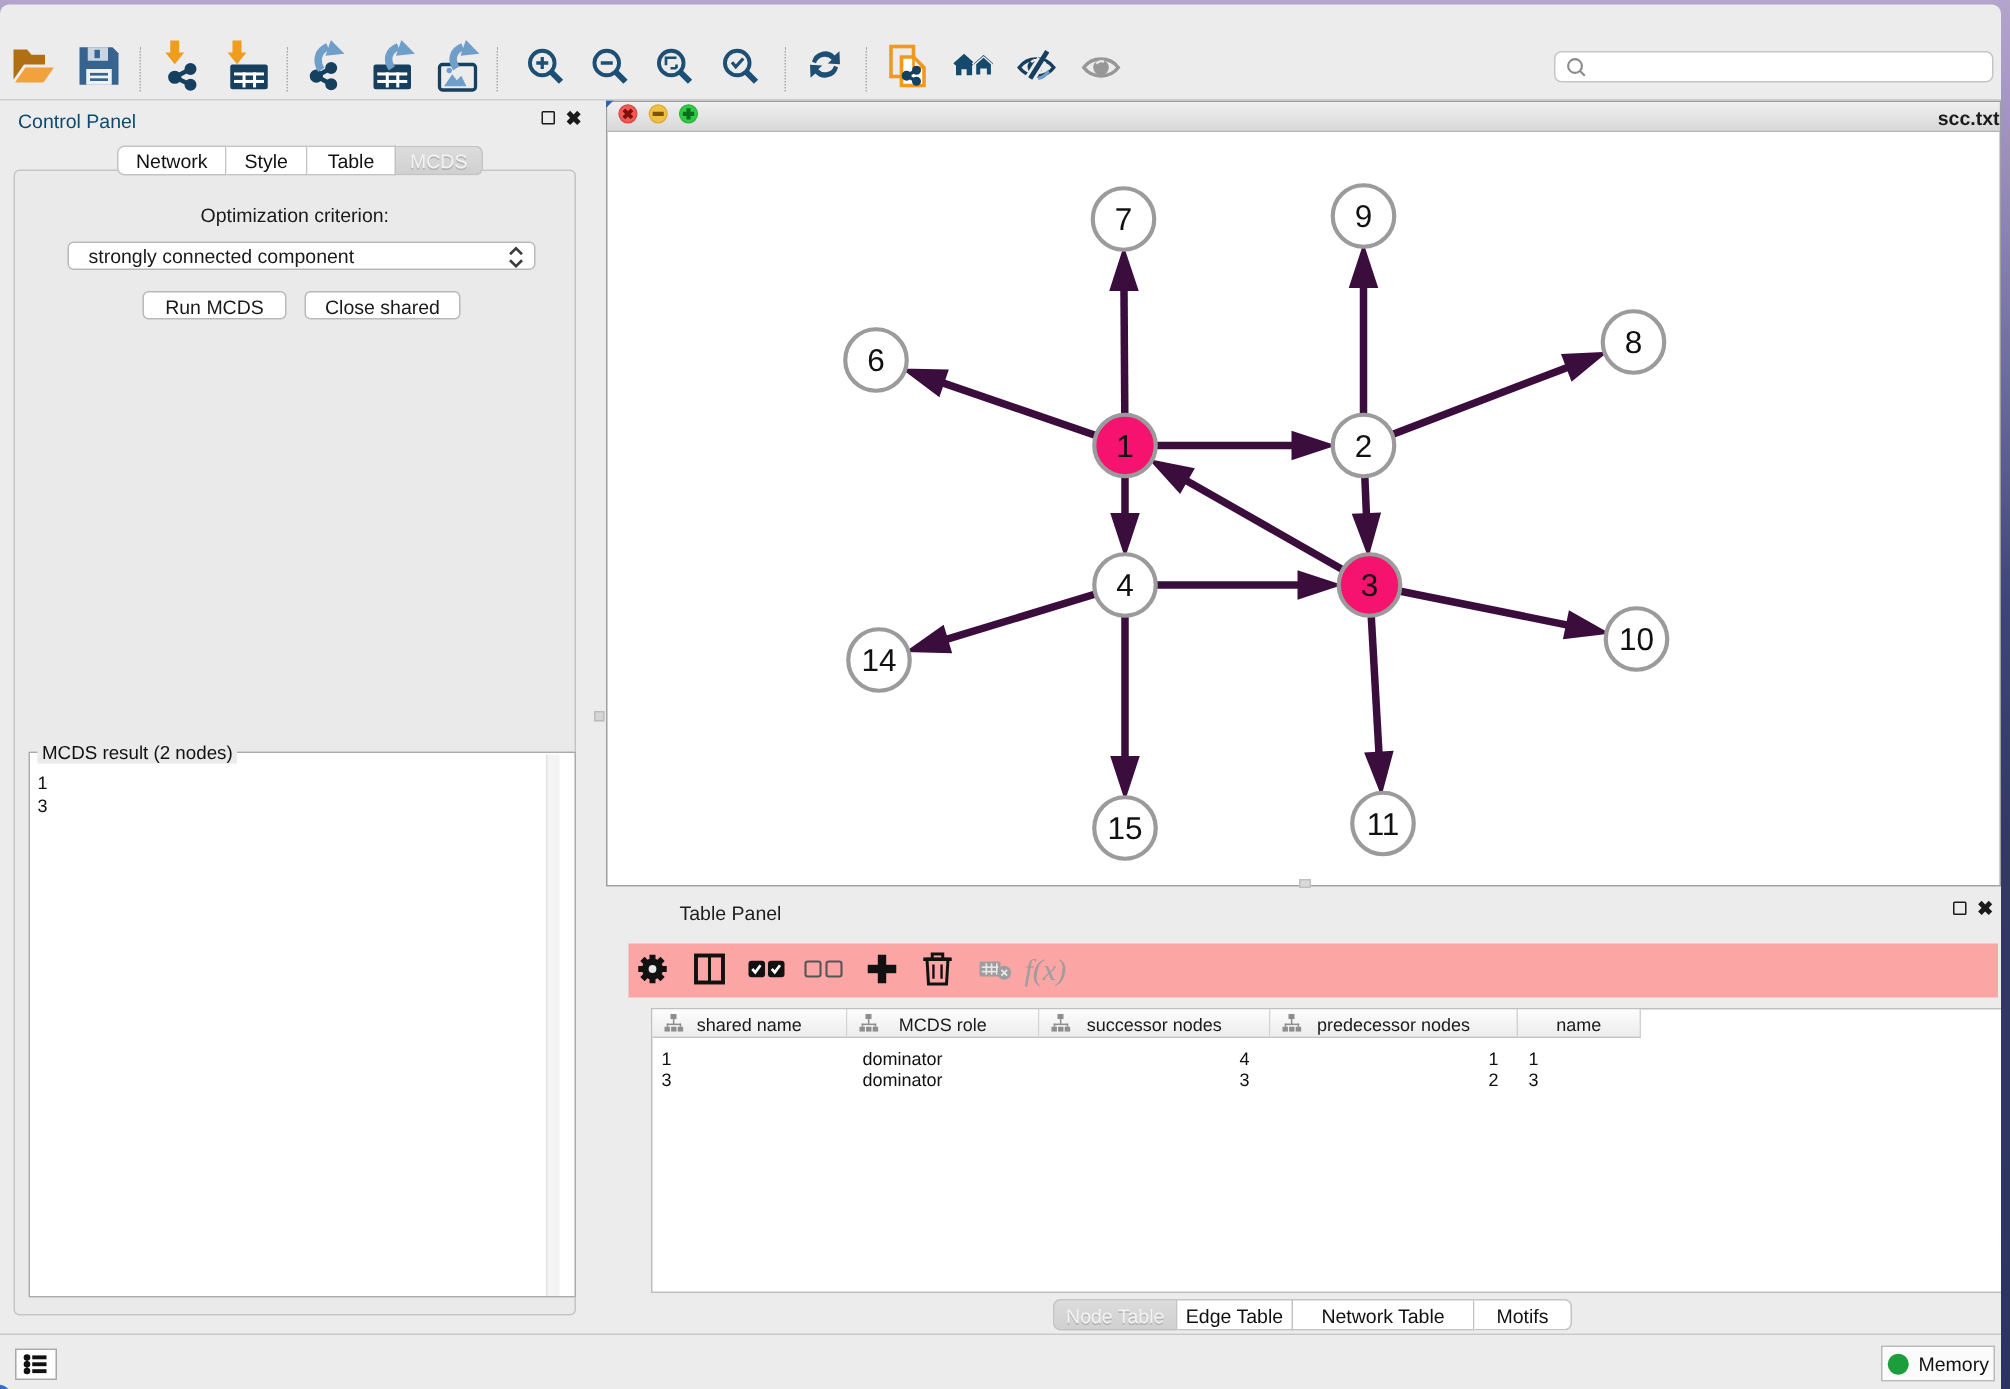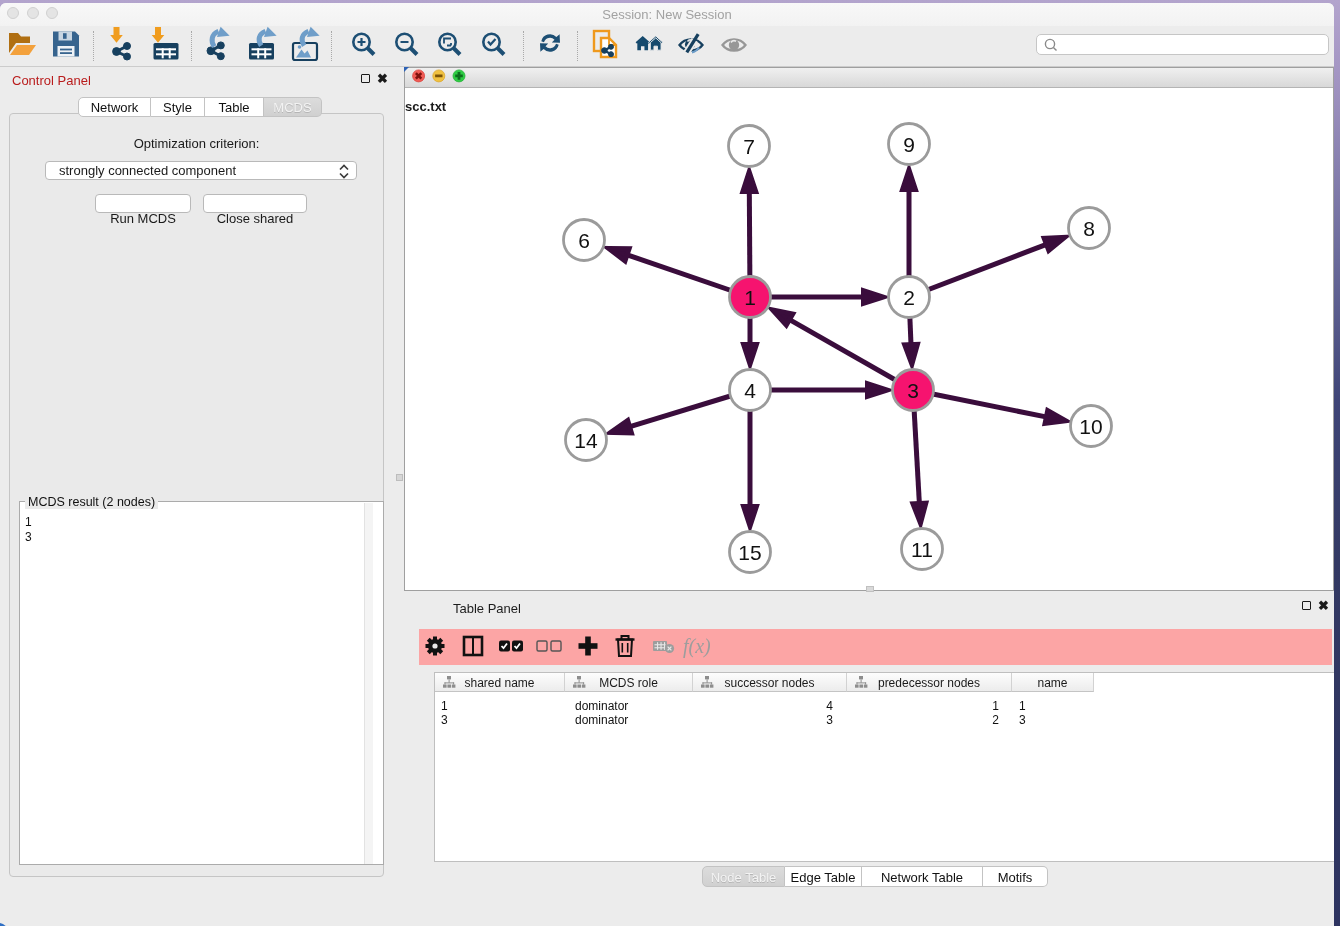--- a/index.html
+++ b/index.html
@@ -10,39 +10,39 @@
 #titlebar { position:absolute; left:0; top:0; width:100%; height:25px; background:linear-gradient(#f8f8f8,#f2f2f2); border-bottom:1px solid #d4d4d4; }
 .tl { position:absolute; top:3.5px; width:12px; height:12px; border-radius:50%; background:#e4e4e4; border:1px solid #d0d0d0; }
 #titlebar .t1{left:7px;} #titlebar .t2{left:26.5px;} #titlebar .t3{left:46px;}
 #apptitle { position:absolute; top:4px; left:0; width:100%; text-align:center; font-size:13px; color:#a2a2a2; }
 
 #toolbar { position:absolute; left:0; top:23px; width:100%; height:41px; background:#ececec; border-bottom:1px solid #cccccc; }
 .sep { position:absolute; top:5px; height:30px; width:0; border-left:1px dotted #a9a9a9; }
 #search { position:absolute; left:1036px; top:8px; width:293px; height:21px; background:#fff; border:1px solid #c6c6c6; border-radius:5px; }
 
 #cp-head { position:absolute; left:0; top:64px; width:392px; height:30px; }
-#cp-head .lbl { position:absolute; left:12px; top:6px; font-size:13px; color:#b91c1c; }
+#cp-head .lbl { position:absolute; left:12px; top:6px; font-size:13px; color:#0c4a6e; }
 .sqico { position:absolute; width:9px; height:9px; border:1.6px solid #1a1a1a; border-radius:1px; }
 .xico { position:absolute; font-size:13px; font-weight:bold; color:#1a1a1a; }
 #tabs { position:absolute; left:78px; top:94px; height:20px; display:flex; z-index:3; }
 .tab { height:20px; font-size:13px; color:#111; background:#fff; border:1px solid #c3c3c3; border-left:none; padding:2px 0 0 0; text-align:center; }
 .tab.first { border-left:1px solid #c3c3c3; border-radius:5px 0 0 5px; }
 .tab.sel { background:linear-gradient(#dcdcdc,#d0d0d0); color:#f3f3f3; text-shadow:0 1px 0 #b5b5b5; border-radius:0 5px 5px 0; }
 #cp-box { position:absolute; left:9px; top:110px; width:375px; height:764px; border:1px solid #c5c5c5; border-radius:4px; background:#eaeaea; }
 #optlabel { position:absolute; left:0; top:22px; width:100%; text-align:center; font-size:13px; color:#1a1a1a; }
 #dropdown { position:absolute; left:35px; top:47px; width:312px; height:19px; background:#fff; border:1px solid #b9b9b9; border-radius:4px; font-size:13px; color:#1a1a1a; padding:1px 0 0 13px; }
-.btn { position:absolute; top:80px; height:18.5px; background:#fff; border:1px solid #b9b9b9; border-radius:4px; font-size:13px; color:#1a1a1a; text-align:center; padding-top:16px; }
+.btn { position:absolute; top:80px; height:18.5px; background:#fff; border:1px solid #b9b9b9; border-radius:4px; font-size:13px; color:#1a1a1a; text-align:center; padding-top:2px; }
 #fieldset { position:absolute; left:9px; top:387px; width:365px; height:364px; background:#fff; border:1px solid #ababab; }
 #fieldset .legend { position:absolute; left:5px; top:-7px; background:#eaeaea; font-size:12.5px; color:#111; padding:0 3px; }
 #fieldset .item { font-size:12px; color:#111; margin-left:5px; line-height:15px; }
 #fieldset .sb { position:absolute; right:10px; top:1px; width:9px; height:361px; background:#f4f4f4; border-left:1px solid #e2e2e2; }
 
 #netwin { position:absolute; left:404px; top:64px; width:930px; height:524px; border:1px solid #9f9f9f; background:#fff; }
 #nw-title { position:absolute; left:0; top:0; width:100%; height:20px; background:linear-gradient(#f0f0f0,#d8d8d8); border-bottom:1px solid #b4b4b4; }
-#nw-title .t { position:absolute; top:3px; width:100%; text-align:left; font-size:13px; font-weight:bold; color:#1a1a1a;margin-top:28px; }
+#nw-title .t { position:absolute; top:3px; width:100%; text-align:right; font-size:13px; font-weight:bold; color:#1a1a1a; }
 #grip1 { position:absolute; left:396px; top:471px; width:7px; height:7px; background:#d6d6d6; border:1px solid #bdbdbd; }
 #grip2 { position:absolute; left:866px; top:583px; width:8px; height:6px; background:#d9d9d9; border:1px solid #c0c0c0; }
 
 #tp-head { position:absolute; left:404px; top:592px; width:930px; height:28px; }
 #tp-head .lbl { position:absolute; left:25px; top:6px; font-size:13px; color:#1d1d1d;margin-left:24px; }
 #tp-toolbar { position:absolute; left:419px; top:626px; width:913px; height:36px; background:#fca5a5; }
 #tp-table { position:absolute; left:434px; top:669px; width:913px; height:190px; background:#fff; border:1px solid #bfbfbf; }
 .hrow { position:absolute; left:0; top:0; height:19px; background:linear-gradient(#fdfdfd,#ececec); border-bottom:1px solid #c4c4c4; border-right:1px solid #d2d2d2; font-size:12px; color:#1a1a1a; text-align:center; padding-top:2.5px; }
 .trow { position:absolute; font-size:12px; color:#111; }
 #tp-tabs { position:absolute; left:702px; top:863px; height:21px; display:flex; z-index:3; }
@@ -51,26 +51,20 @@
 .ttab.last { border-radius:0 5px 5px 0; }
 .ttab.sel { background:linear-gradient(#dcdcdc,#d0d0d0); color:#f3f3f3; text-shadow:0 1px 0 #b5b5b5; }
 
 #statusbar { position:absolute; left:0; top:886px; width:100%; height:34px; border-top:1px solid #c9c9c9; }
 #listbtn { position:absolute; left:10px; top:9px; width:28px; height:21px; background:#fdfdfd; border:1px solid #a9a9a9; }
 #membtn { position:absolute; right:4px; top:7px; width:76px; height:24px; background:#fbfbfb; border:1px solid #b9b9b9; font-size:13px; color:#111; display:flex; align-items:center; justify-content:center; }
 </style>
 </head>
 <body>
 <div id="win">
-  <div id="titlebar">
-    <div class="tl t1"></div>
-      <div class="tl t2"></div>
-      <div class="tl t3"></div>
-    <div id="apptitle">Session: New Session</div>
-  </div>
   <div id="toolbar">
     <svg id="icons" width="780" height="40" viewBox="0 0 780 40" style="position:absolute;left:0;top:0;">
 
       <g transform="translate(22,18)">
         <path d="M -13,-11 L -4,-11 L -1,-7.5 L 8,-7.5 L 8,-1 L -6,-1 L -13,9 Z" fill="#b06f12"></path>
         <path d="M -5,1 L 14,1 L 7,11 L -12,11 Z" fill="#f3a13c"></path>
       </g>
 
       <g transform="translate(66,18)">
         <path d="M -13,-12.5 L 9,-12.5 L 13,-8.5 L 13,12.5 L -13,12.5 Z" fill="#37648e"></path>
@@ -421,13 +415,34 @@
     <div class="ttab" style="width:77px;">Edge Table</div>
     <div class="ttab" style="width:121px;">Network Table</div>
     <div class="ttab last" style="width:65px;">Motifs</div>
   </div>
   <svg width="6" height="6" viewBox="0 0 6 6" style="position:absolute; left:404px; top:64px;">
       <path d="M 0,0 L 5,0 L 0,5 Z" fill="#2d62b5"></path>
     </svg>
   <svg width="8" height="6" viewBox="0 0 8 6" style="position:absolute; left:0px; top:920px;">
       <path d="M 0,6 L 0,0 L 3,1 L 7,4 L 5,6 Z" fill="#2f6fc4"></path>
     </svg>
+  <div id="statusbar">
+    <div id="listbtn">
+      <svg width="26" height="19" viewBox="0 0 26 19">
+        <g fill="#111">
+          <circle cx="7" cy="5" r="2.2"></circle>
+            <circle cx="7" cy="9.5" r="2.2"></circle>
+            <circle cx="7" cy="14" r="2.2"></circle>
+          <rect x="6.6" y="5" width="0.9" height="9"></rect>
+          <rect x="10.5" y="3.6" width="9.5" height="2.6"></rect>
+          <rect x="10.5" y="8.2" width="9.5" height="2.6"></rect>
+          <rect x="10.5" y="12.8" width="9.5" height="2.6"></rect>
+        </g>
+      </svg>
+    </div>
+    <div id="membtn">
+      <svg width="15" height="15" viewBox="0 0 15 15" style="margin-right:6px;">
+          <circle cx="7.5" cy="7.5" r="7" fill="#1d9e3c"></circle>
+        </svg>
+        <span>Memory</span>
+    </div>
+  </div>
 </div>
 
 </body></html>

